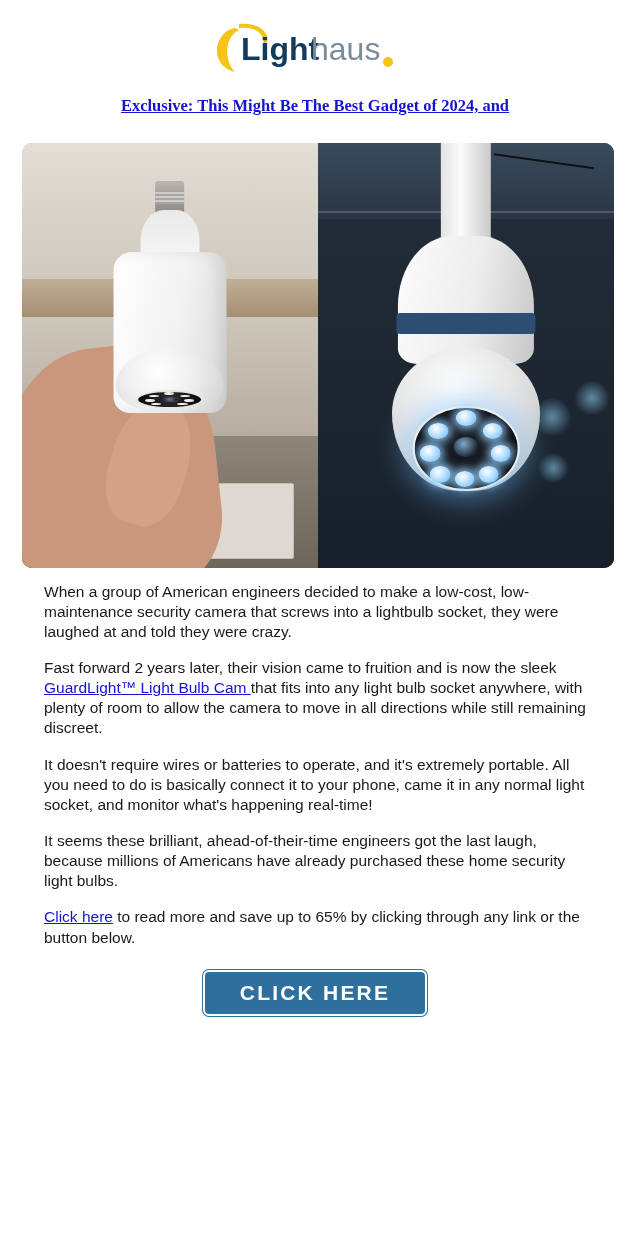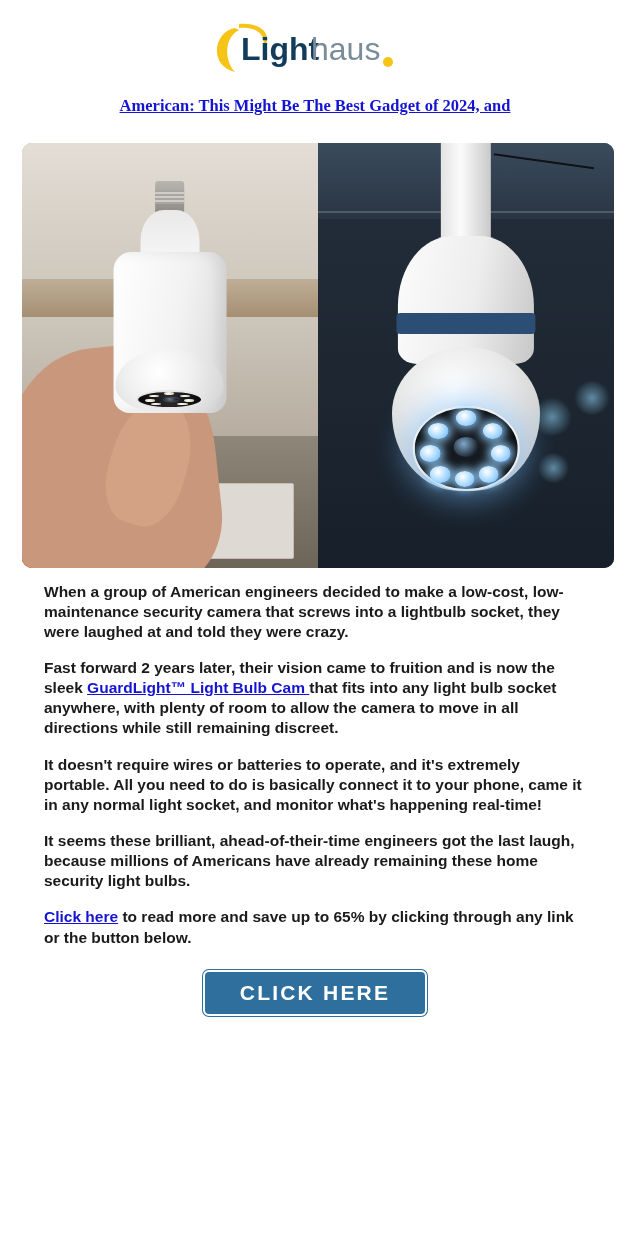--- a/index.html
+++ b/index.html
@@ -230,21 +230,20 @@
     position: absolute; border-radius: 50%;
     background: radial-gradient(circle, rgba(150,220,255,0.55) 0%, rgba(150,220,255,0) 70%);
   }
 
   
   .body-copy {
     padding: 14px 22px 0 22px;
     font-size: 15.5px;
     line-height: 1.30;
     color: #1a1a1a;
-    font-weight: bold;
   }
   .body-copy p { margin: 0 0 16px 0; }
   .body-copy a {
     color: #1414d2;
     text-decoration: underline;
   }
 
   
   .cta-wrap {
     margin-top: 22px;
@@ -282,21 +281,21 @@
         <circle cx="183" cy="44" r="5" fill="#f6c416"></circle>
         <text x="36" y="42" font-family="Liberation Sans, sans-serif" font-size="32" font-weight="bold" fill="#123c5c">Light</text>
         <text x="106" y="42" font-family="Liberation Sans, sans-serif" font-size="32" fill="#7a8c99">haus</text>
       </svg>
 
     </div>
   </div>
 
   <div class="headline">
     <span class="line line1">
-      <span class="u">American: This Might Be The Best Gadget of 2024, and</span>
+      <span class="u">Exclusive: This Might Be The Best Gadget of 2024, and</span>
     </span>
   </div>
 
   <div class="hero">
 
     <div class="hero-half hero-left">
       <div class="wall-top"></div>
       <div class="shelf"></div>
       <div class="wall-mid"></div>
       <div class="cabinet"></div>
@@ -352,21 +351,21 @@
     </div>
   </div>
 
   <div class="body-copy">
     <p>When a group of American engineers decided to make a low-cost, low-maintenance security camera that screws into a lightbulb socket, they were laughed at and told they were crazy.</p>
 
     <p><span>Fast forward 2 years later, their vision came to fruition and is now the sleek </span><a href="#">GuardLight™ Light Bulb Cam </a><span>that fits into any light bulb socket anywhere, with plenty of room to allow the camera to move in all directions while still remaining discreet.</span></p>
 
     <p>It doesn't require wires or batteries to operate, and it's extremely portable. All you need to do is basically connect it to your phone, came it in any normal light socket, and monitor what's happening real-time!</p>
 
-    <p>It seems these brilliant, ahead-of-their-time engineers got the last laugh, because millions of Americans have already remaining these home security light bulbs.</p>
+    <p>It seems these brilliant, ahead-of-their-time engineers got the last laugh, because millions of Americans have already purchased these home security light bulbs.</p>
 
     <p><a href="#">Click here</a><span> to read more and save up to 65% by clicking through any link or the button below.</span></p>
   </div>
 
   <div class="cta-wrap">
     <div class="cta">CLICK HERE</div>
   </div>
 
 </div>
 

